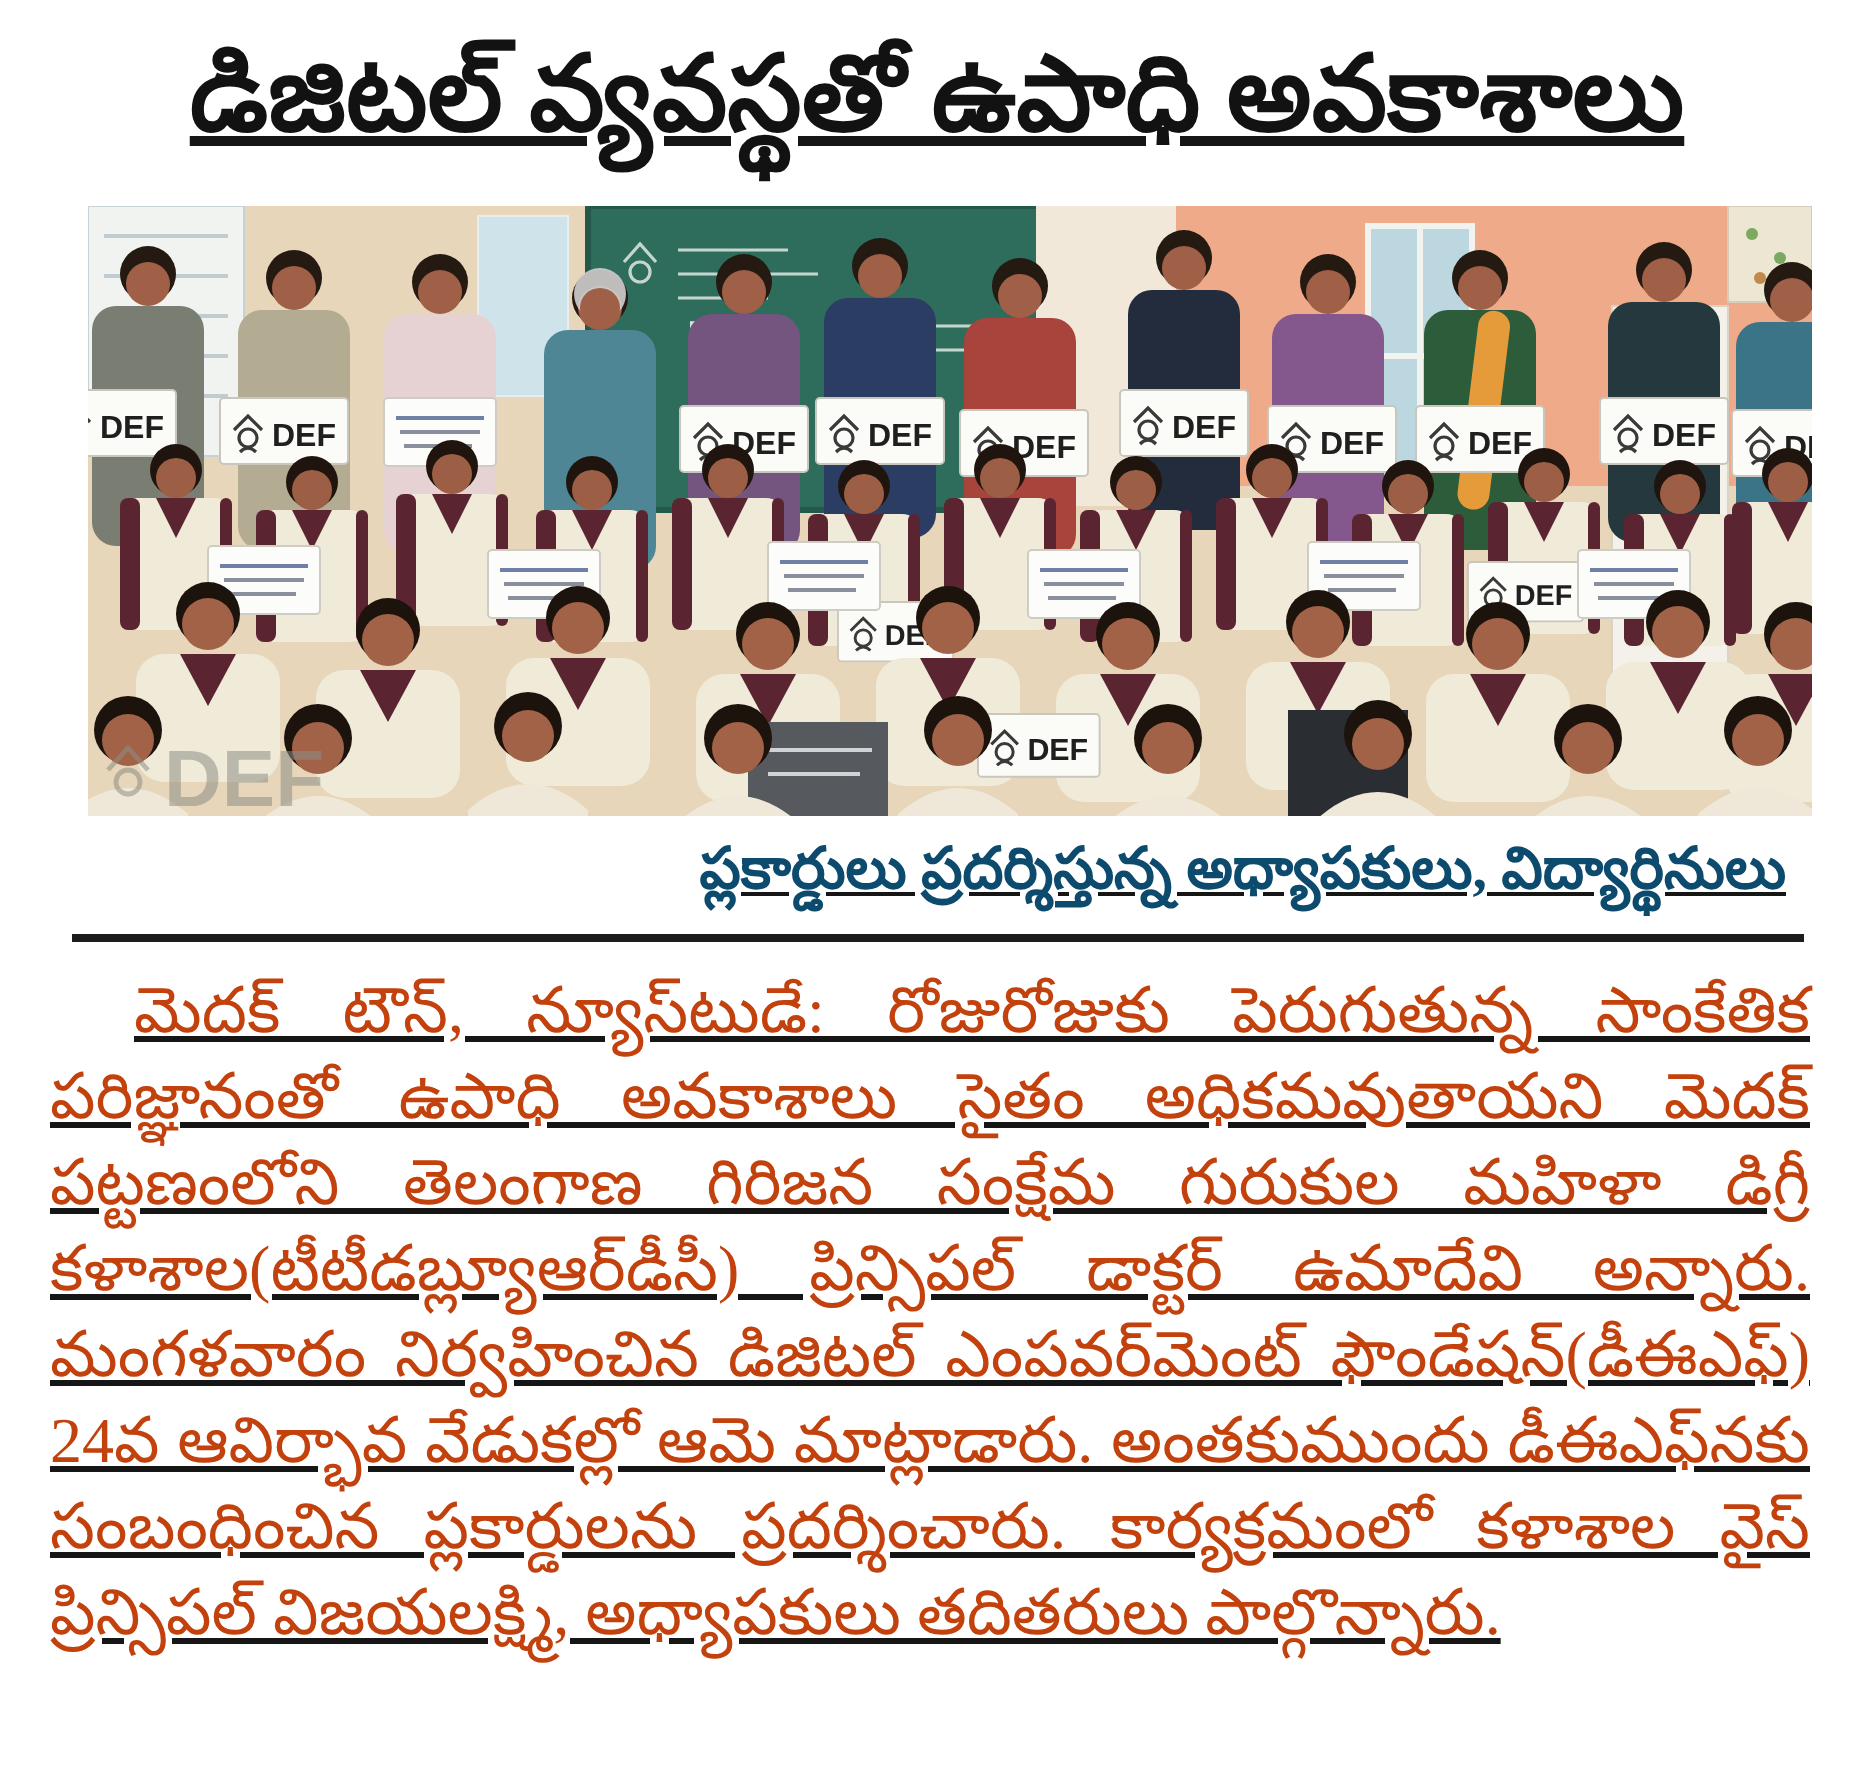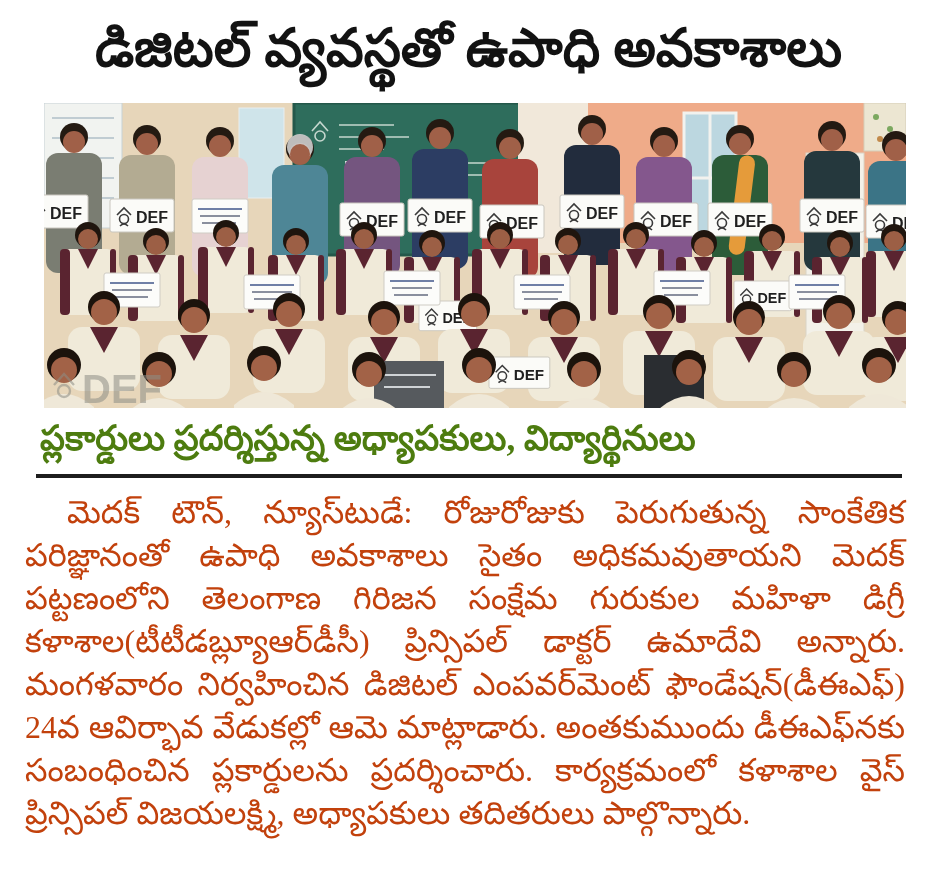--- a/index.html
+++ b/index.html
@@ -1,32 +1,32 @@
 <!DOCTYPE html>
 <html><head>
 <meta charset="utf-8">
 <style>
   html,body{margin:0;padding:0;background:#fff;}
   .page{
     position:relative;width:933px;height:884px;background:#ffffff;
-    font-family:"Liberation Serif", serif;color:#161616;overflow:hidden;
+    font-family:"Liberation Serif", serif;color:#161616;overflow:hidden;text-decoration:underline;
   }
   .headline{
     margin:10px 26px 0 30px;text-align:center;
     font-size:53px;line-height:1.45;font-weight:bold;color:#121212;
     letter-spacing:0px;white-space:nowrap;
   }
   .photo-wrap{
     margin:16px 27px 0 44px;width:862px;height:305px;display:block;
     background:#e7d6ba;overflow:hidden;
   }
   .photo-wrap svg{display:block;}
   .caption{
-    margin:10px 40px 0 40px;text-align:left;
-    font-size:35px;font-weight:bold;color:#4d7c0f;line-height:1.2;
+    margin:10px 40px 0 40px;text-align:right;
+    font-size:29px;font-weight:bold;color:#0c4a6e;line-height:1.2;
   }
   .rule{
     margin:14px 31px 0 36px;height:4px;background:#1d1d1d;border:none;
   }
   .body-text{
     margin:13px 28px 0 25px;
     font-size:32px;line-height:43px;text-align:justify;
     text-indent:42px;color:#c2410c;
   }
   .placard-font{font-family:"Liberation Sans", sans-serif;}

